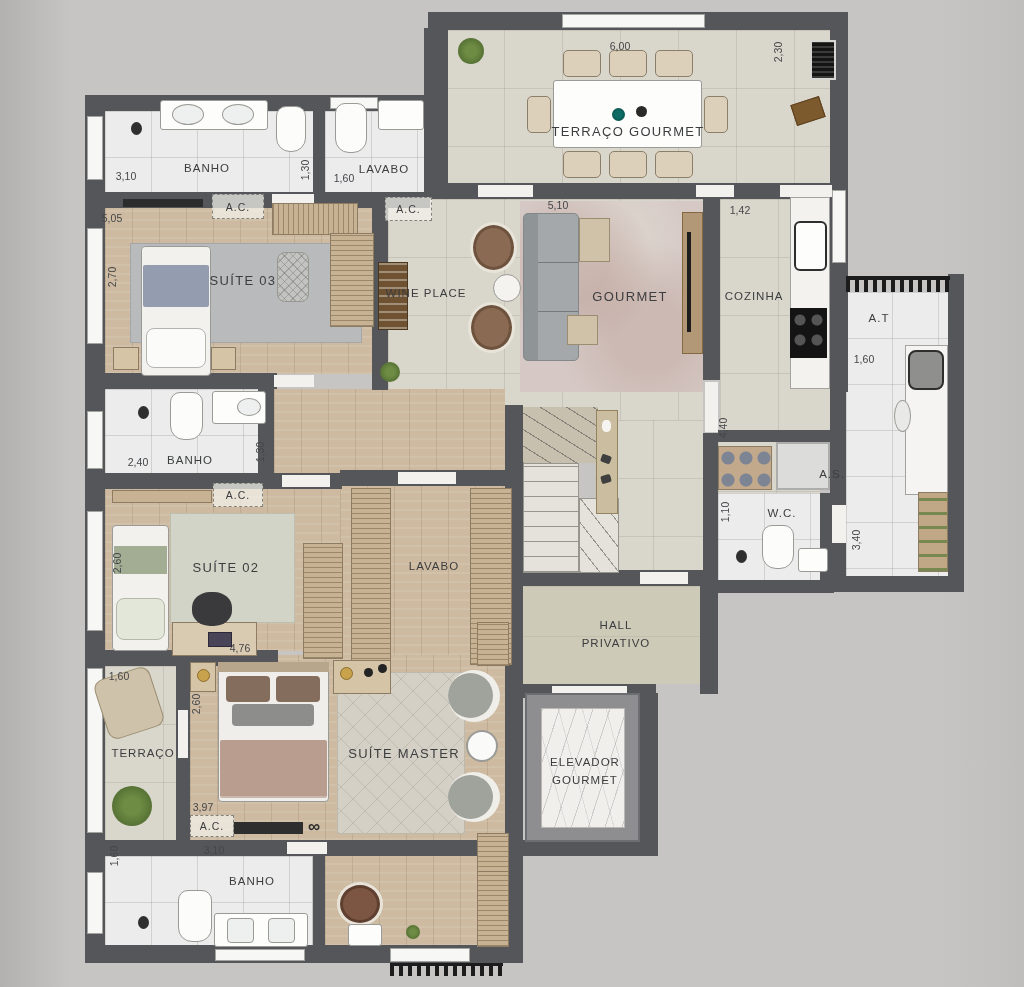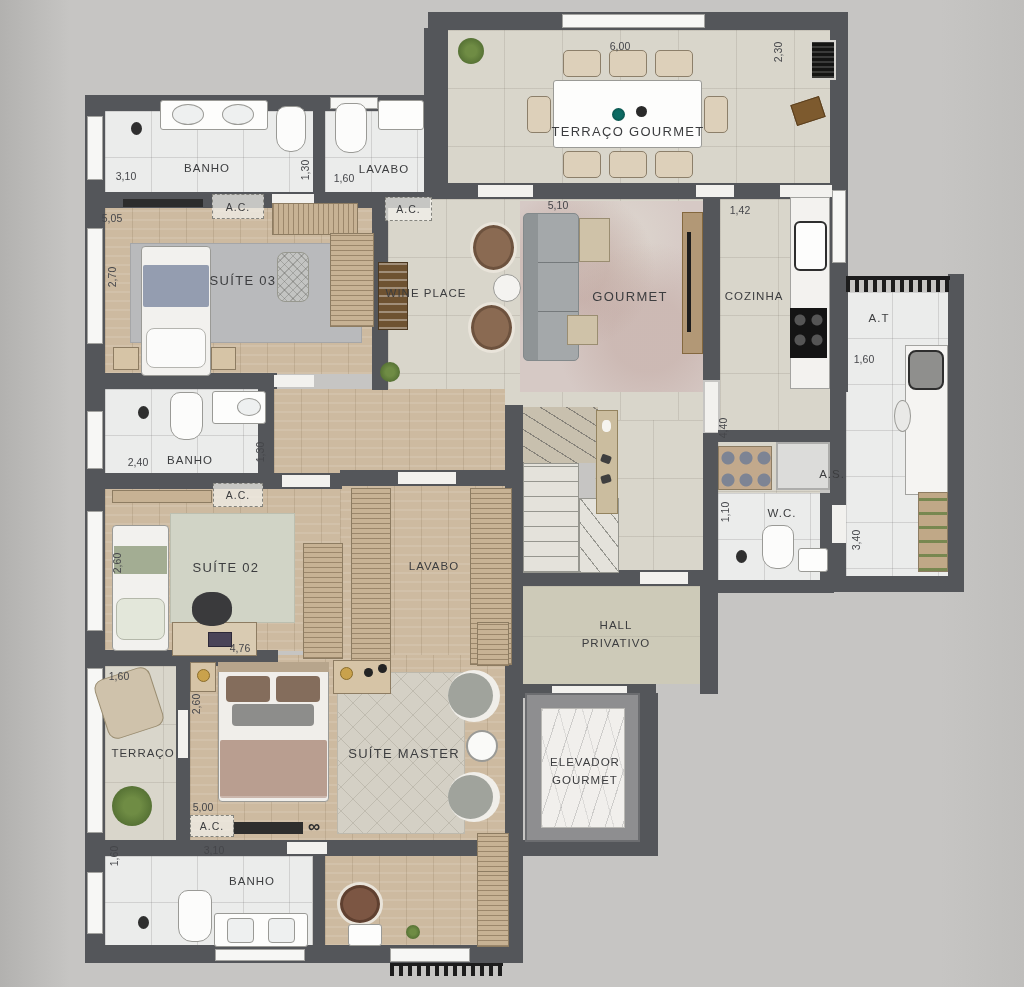--- a/index.html
+++ b/index.html
@@ -329,17 +329,17 @@
   <div class="dimv" style="left:723px;top:428px">4,40</div>
   <div class="dim" style="left:864px;top:359px">1,60</div>
   <div class="dimv" style="left:856px;top:540px">3,40</div>
   <div class="dim" style="left:138px;top:462px">2,40</div>
   <div class="dimv" style="left:260px;top:452px">1,30</div>
   <div class="dimv" style="left:725px;top:512px">1,10</div>
   <div class="dimv" style="left:117px;top:563px">2,60</div>
   <div class="dim" style="left:240px;top:648px">4,76</div>
   <div class="dim" style="left:119px;top:676px">1,60</div>
   <div class="dimv" style="left:196px;top:704px">2,60</div>
-  <div class="dim" style="left:203px;top:807px">5,00</div>
+  <div class="dim" style="left:203px;top:807px">3,97</div>
   <div class="dimv" style="left:114px;top:856px">1,60</div>
   <div class="dim" style="left:214px;top:850px">3,10</div>
 
 </div>
 
 </body></html>

